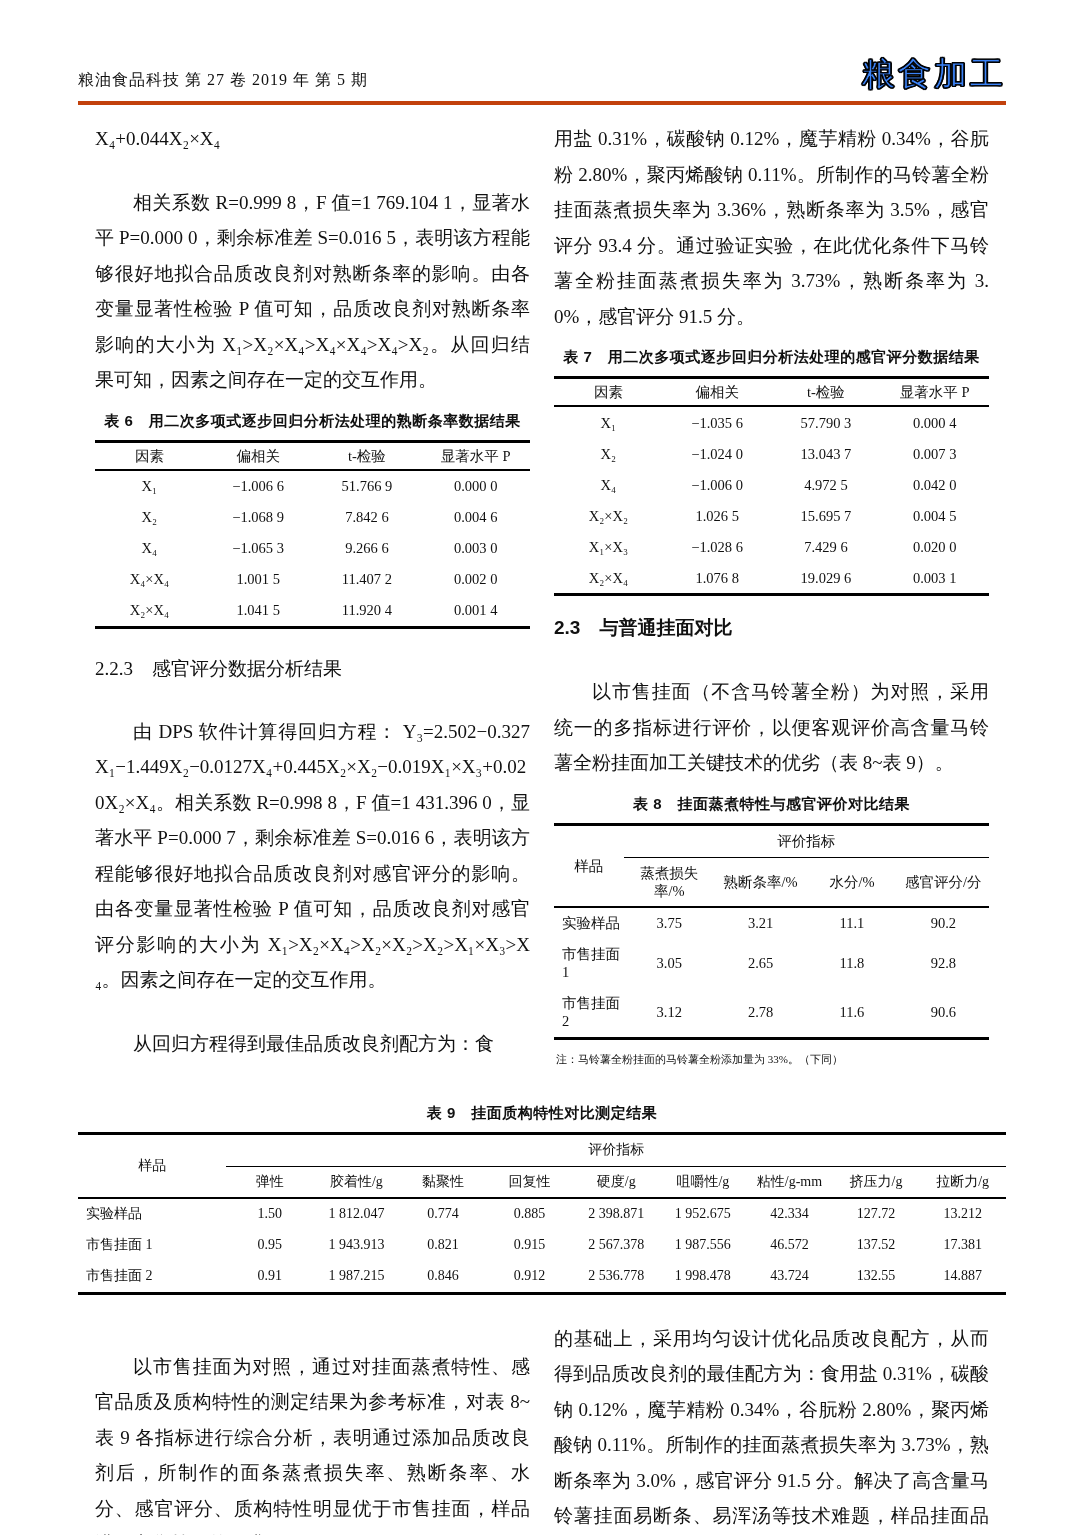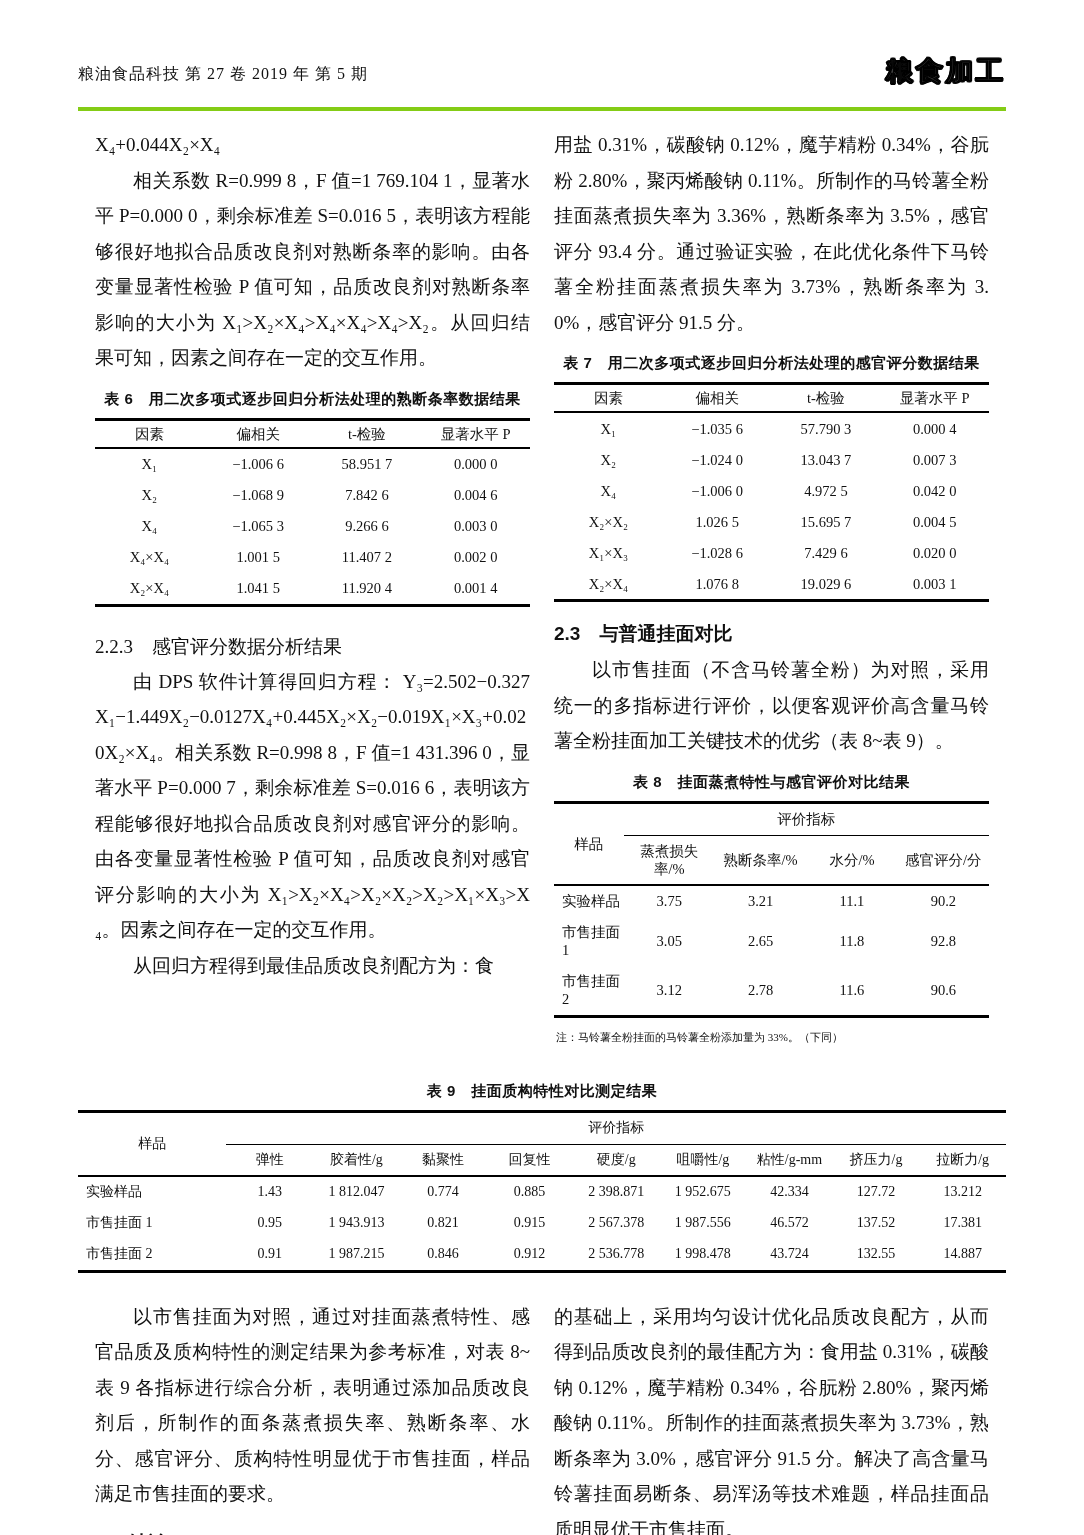--- a/index.html
+++ b/index.html
@@ -5,41 +5,41 @@
   * { margin:0; padding:0; box-sizing:border-box; }
   html,body { background:#e8e8e8; }
   body { font-family:"Liberation Serif","DejaVu Serif",serif; color:#111; }
   .page {
     width:1084px; min-height:1535px; margin:0 auto; background:#ffffff;
     padding:58px 78px 24px 78px; position:relative;
   }
   
   .page-header {
     display:flex; justify-content:space-between; align-items:flex-end;
-    border-bottom:4px solid #84cc16; padding-bottom:22px;
+    border-bottom:4px solid #c2410c; padding-bottom:10px;
   }
   .journal-info { font-size:16px; letter-spacing:1px; }
   .section-label {
-    font-size:27px; font-weight:bold; letter-spacing:3px; line-height:1;
-    color:#404040;
+    font-size:33px; font-weight:normal; letter-spacing:3px; line-height:1;
+    color:#3b82f6;
     text-shadow:-1.4px 0 #000, 1.4px 0 #000, 0 -1.4px #000, 0 1.4px #000,
                 -1px -1px #000, 1px 1px #000, -1px 1px #000, 1px -1px #000;
     -webkit-text-stroke:0.6px #000;
   }
   
   .cols { display:flex; gap:24px; padding:0 17px; }
   .col { flex:1 1 0; min-width:0; }
   .top-section { margin-top:16px; }
   .bottom-section { margin-top:26px; }
   
   .para {
     font-size:19px; line-height:35.5px; text-align:justify;
     word-break:break-all;
   }
-  .indent { text-indent:2em; }
+  .indent { text-indent:2em;margin-top:28px; }
   .h-plain { font-size:19px; line-height:35px; margin-top:22px; }
   .h-bold  { font-size:19px; line-height:36px; font-weight:bold;
              font-family:"Liberation Sans","DejaVu Sans",sans-serif; }
   .h-concl { font-size:20px; line-height:38px; font-weight:bold;
              font-family:"Liberation Sans","DejaVu Sans",sans-serif; margin-top:12px; letter-spacing:1px;}
   
   .table-block { margin:12px 0 14px 0; }
   .table-title {
     text-align:center; font-weight:bold; font-size:15px; line-height:22px;
     font-family:"Liberation Sans","DejaVu Sans",sans-serif;
@@ -87,21 +87,21 @@
                 <th>因素</th>
                 <th>偏相关</th>
                 <th>t-检验</th>
                 <th>显著水平 P</th>
               </tr>
           </thead>
           <tbody>
               <tr>
                 <td>X₁</td>
                 <td>−1.006 6</td>
-                <td>58.951 7</td>
+                <td>51.766 9</td>
                 <td>0.000 0</td>
               </tr>
               <tr>
                 <td>X₂</td>
                 <td>−1.068 9</td>
                 <td>7.842 6</td>
                 <td>0.004 6</td>
               </tr>
               <tr>
                 <td>X₄</td>
@@ -248,21 +248,21 @@
             <th>硬度/g</th>
             <th>咀嚼性/g</th>
             <th>粘性/g-mm</th>
             <th>挤压力/g</th>
             <th>拉断力/g</th>
           </tr>
       </thead>
       <tbody>
           <tr>
             <td>实验样品</td>
-            <td>1.43</td>
+            <td>1.50</td>
             <td>1 812.047</td>
             <td>0.774</td>
             <td>0.885</td>
             <td>2 398.871</td>
             <td>1 952.675</td>
             <td>42.334</td>
             <td>127.72</td>
             <td>13.212</td>
           </tr>
           <tr>

